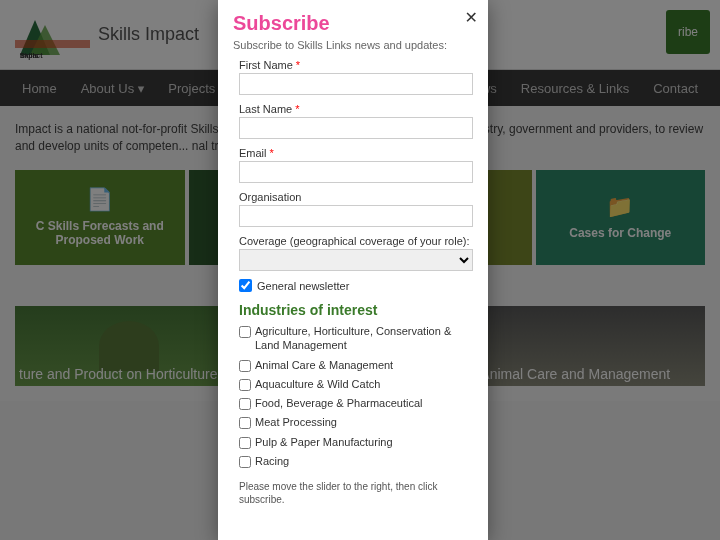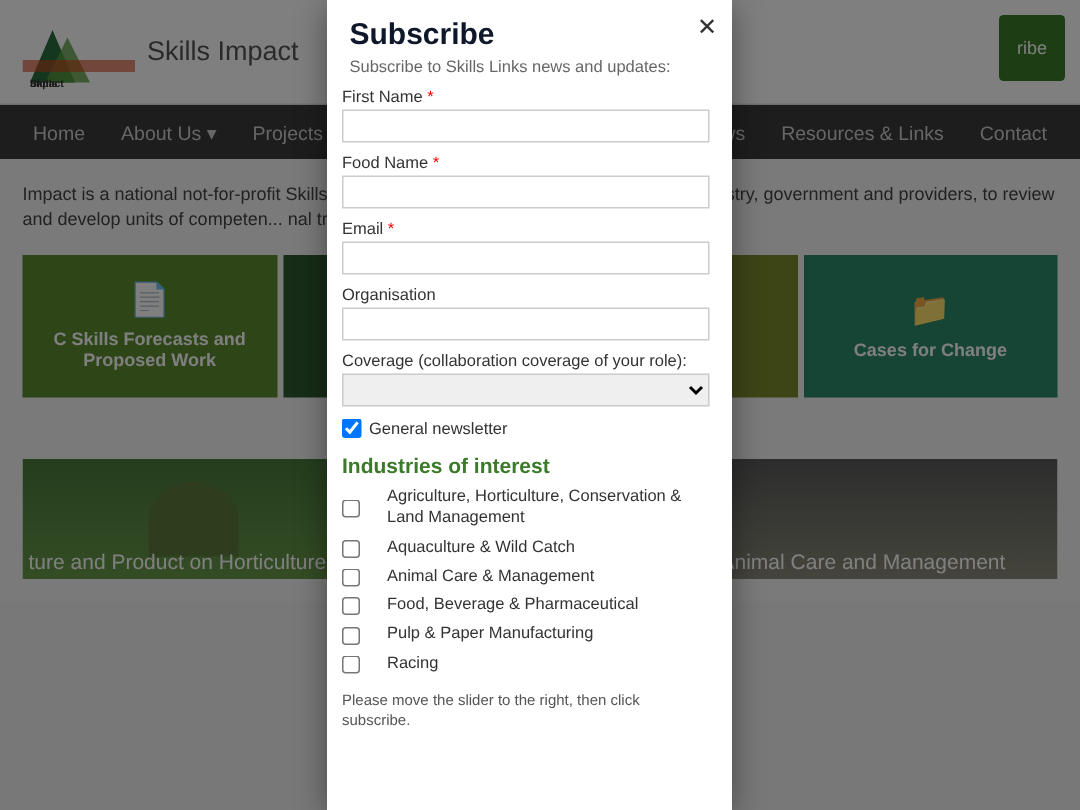--- a/index.html
+++ b/index.html
@@ -147,21 +147,21 @@
       box-shadow: 0 4px 20px rgba(0,0,0,0.4);
     }
 
     .modal-header {
       padding: 12px 15px 8px 15px;
       position: relative;
     }
 
     .modal-title {
       font-size: 20px;
-      color: #0f172a;
+      color: #ec4899;
       font-weight: bold;
       margin-bottom: 4px;
     }
 
     .modal-subtitle {
       font-size: 11px;
       color: #666;
     }
 
     .close-btn {
@@ -169,21 +169,21 @@
       top: 8px;
       right: 10px;
       font-size: 16px;
       color: #333;
       cursor: pointer;
       background: none;
       border: none;
     }
 
     .modal-body {
-      padding: 0 15px 10px 10px;
+      padding: 0 15px 10px 21px;
       overflow-y: scroll;
       height: calc(540px - 70px);
     }
 
     
     .modal-body::-webkit-scrollbar { width: 8px; }
     .modal-body::-webkit-scrollbar-track { background: #f0f0f0; }
     .modal-body::-webkit-scrollbar-thumb { background: #bbb; }
 
     .form-group {
@@ -232,22 +232,22 @@
 
     .section-heading {
       font-size: 14px;
       color: #3a7a2a;
       font-weight: bold;
       margin: 10px 0 6px 0;
     }
 
     .industry-item {
       display: flex;
-      align-items: center;
-      gap: 18px;
+      align-items: flex-start;
+      gap: 4px;
       margin-bottom: 5px;
     }
     .industry-item input[type=checkbox] {
       margin-top: 2px;
       width: 12px;
       height: 12px;
       flex-shrink: 0;
     }
     .industry-item label {
       font-size: 11px;
@@ -372,39 +372,39 @@
 
     <div class="form-group">
       <label class="form-label">
         <span>First Name</span> <span class="required">*</span>
       </label>
       <input type="text" class="form-input" style="">
     </div>
 
     <div class="form-group">
       <label class="form-label">
-        <span>Food Name</span> <span class="required">*</span>
+        <span>Last Name</span> <span class="required">*</span>
       </label>
       <input type="text" class="form-input" style="">
     </div>
 
     <div class="form-group">
       <label class="form-label">
         <span>Email</span> <span class="required">*</span>
       </label>
       <input type="email" class="form-input" style="">
     </div>
 
     <div class="form-group">
       <label class="form-label">Organisation</label>
       <input type="text" class="form-input" style="">
     </div>
 
     <div class="form-group">
-      <label class="form-label">Coverage (collaboration coverage of your role):</label>
+      <label class="form-label">Coverage (geographical coverage of your role):</label>
       <select class="form-select">
         <option value=""></option>
         <option value="national">National</option>
         <option value="state">State</option>
         <option value="regional">Regional</option>
         <option value="local">Local</option>
       </select>
     </div>
 
     <div class="checkbox-row">
@@ -412,32 +412,36 @@
       <label for="general-newsletter">General newsletter</label>
     </div>
 
     <div class="section-heading">Industries of interest</div>
 
     <div class="industry-item">
       <input type="checkbox" id="ind-agri" style="">
       <label for="ind-agri">Agriculture, Horticulture, Conservation &amp; Land Management</label>
     </div>
     <div class="industry-item">
+      <input type="checkbox" id="ind-animal" style="">
+      <label for="ind-animal">Animal Care &amp; Management</label>
+    </div>
+    <div class="industry-item">
       <input type="checkbox" id="ind-aqua" style="">
       <label for="ind-aqua">Aquaculture &amp; Wild Catch</label>
     </div>
     <div class="industry-item">
-      <input type="checkbox" id="ind-animal" style="">
-      <label for="ind-animal">Animal Care &amp; Management</label>
-    </div>
-    <div class="industry-item">
       <input type="checkbox" id="ind-food" style="">
       <label for="ind-food">Food, Beverage &amp; Pharmaceutical</label>
     </div>
     <div class="industry-item">
+      <input type="checkbox" id="ind-meat" style="">
+      <label for="ind-meat">Meat Processing</label>
+    </div>
+    <div class="industry-item">
       <input type="checkbox" id="ind-pulp" style="">
       <label for="ind-pulp">Pulp &amp; Paper Manufacturing</label>
     </div>
     <div class="industry-item">
       <input type="checkbox" id="ind-racing" style="">
       <label for="ind-racing">Racing</label>
     </div>
 
     <div class="slider-section">
       <p class="slider-text">Please move the slider to the right, then click subscribe.</p>

